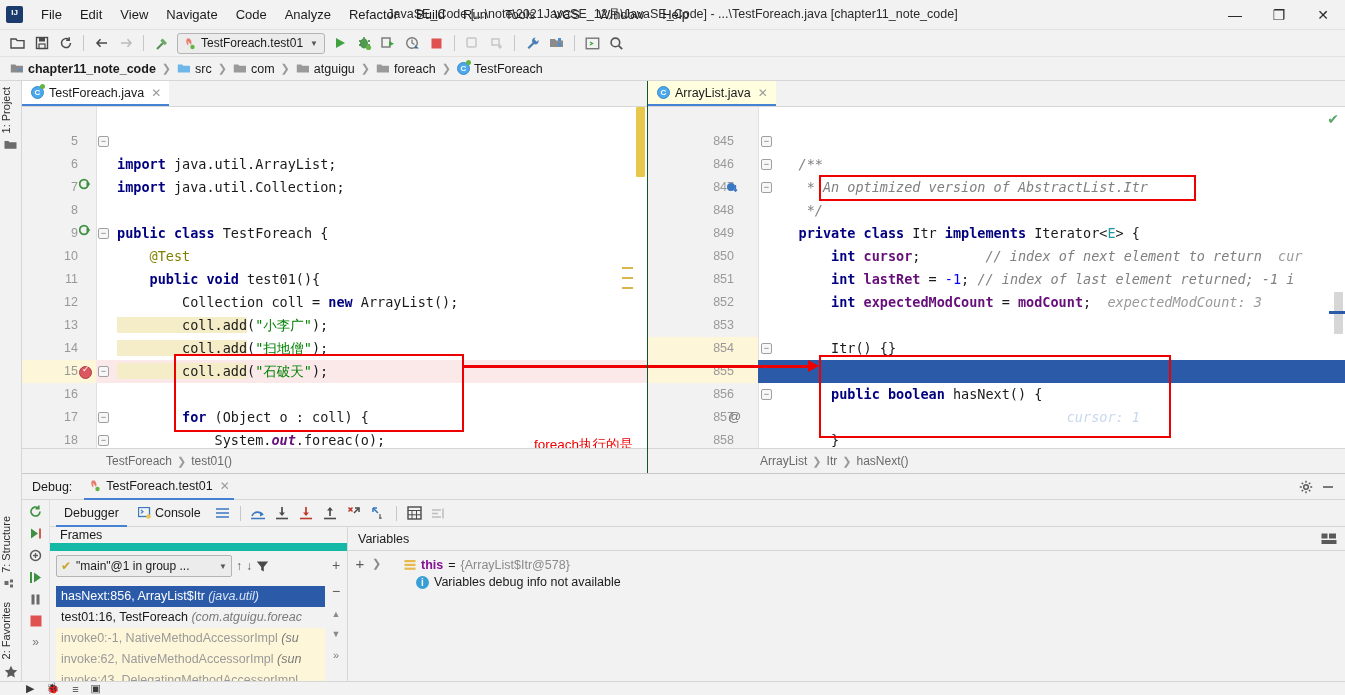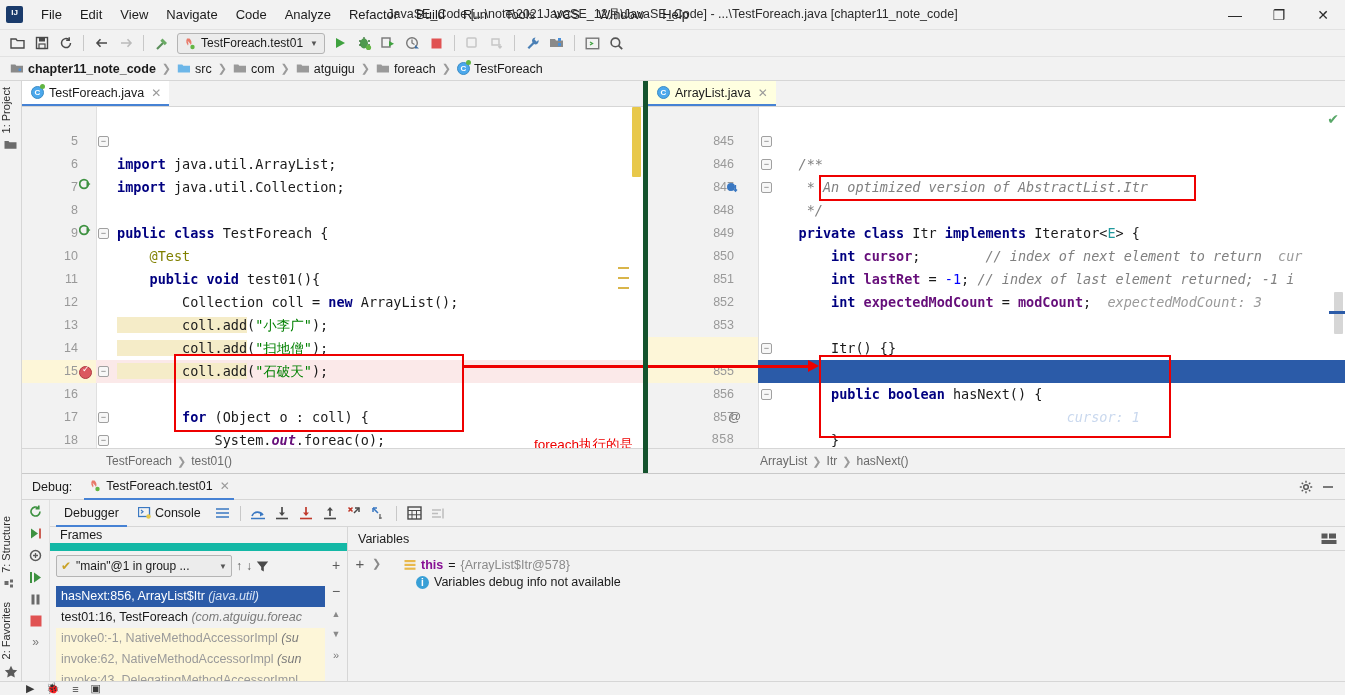--- a/index.html
+++ b/index.html
@@ -81,21 +81,21 @@
     writing-mode: vertical-rl; transform: rotate(180deg);
     font-size: 11px; color: #2b2b2b; white-space: nowrap;
     padding: 4px 0; text-align: center; width: 21px;
   }
   .stripe-top { position:absolute; top:2px; left:0; }
   .stripe-bot { position:absolute; bottom:2px; left:0; }
 
   
   .editors { position: absolute; left: 22px; top: 81px; right: 0; height: 392px; display: flex; }
   .editorpane { position: relative; height: 392px; background: #fff; }
-  .pane-left { width: 626px; border-right: 5px solid #14532d; }
+  .pane-left { width: 626px; border-right: 1px solid #14532d; }
   .pane-right { width: 697px; }
 
   .tabrow { height: 26px; background: #f2f2f2; display: flex; align-items: stretch;
             border-bottom: 1px solid #d6d6d6; }
   .tab {
     display: flex; align-items: center; gap: 5px; padding: 0 8px 0 9px;
     font-size: 12.5px; background: #f2f2f2; border-bottom: 2px solid transparent;
   }
   .tab.active { background: #fff; border-bottom: 2px solid #4682d4; }
   .tab.activeyellow { background: #ffffe0; border-bottom: 2px solid #4682d4; }
@@ -639,34 +639,37 @@
             <span class="lnum" style="width:86px;">851</span>
             <span class="ctext"><span class="kw">        int </span><span class="field">expectedModCount</span><span class="ident"> = </span><span class="field">modCount</span><span class="ident">;  </span><span class="hint">expectedModCount: 3</span></span>
           </div>
           <div class="cline" style="top:161px;position:absolute;left:0;right:0;">
             <span class="lnum" style="width:86px;">852</span>
           </div>
           <div class="cline" style="top:184px;position:absolute;left:0;right:0;">
             <span class="lnum" style="width:86px;">853</span>
             <span class="ctext"><span class="ident">        Itr() {}</span></span>
           </div>
+          <div class="cline" style="top:207px;position:absolute;left:0;right:0;">
+            <span class="lnum" style="width:86px;">854</span>
+          </div>
           <div class="cline" style="top:230px;position:absolute;left:0;right:0;">
             <span class="lnum" style="width:86px;">855</span>
             <span class="ctext"><span class="kw">        public boolean </span><span class="ident">hasNext() {</span></span>
           </div>
           <div class="cline" style="top:253px;position:absolute;left:0;right:0;z-index:2;">
             <span class="lnum" style="width:86px;">856</span>
             <span class="ctext" style="color:#ffffff;"><span style="font-weight:bold;">            return cursor </span><span>!= </span><span style="font-weight:bold;">size;</span><span style="color:#c9d8ee;font-style:italic;">   cursor: 1</span></span>
           </div>
           <div class="cline" style="top:276px;position:absolute;left:0;right:0;">
             <span class="lnum" style="width:86px;">857</span>
             <span class="ctext"><span class="ident">        }</span></span>
           </div>
           <div class="cline" style="top:299px;position:absolute;left:0;right:0;">
-            <span class="lnum" style="width:86px;font-family:Liberation Mono, monospace;">858</span>
+            <span class="lnum" style="width:86px;">858</span>
           </div>
           <div class="cline" style="top:322px;position:absolute;left:0;right:0;">
             
             
           </div>
         </div>
 
         <div style="position:absolute;left:78px;top:75px;">
           <svg width="13" height="13" viewBox="0 0 13 13">
               <circle cx="5" cy="5" r="4" fill="#3a78c2"></circle>

